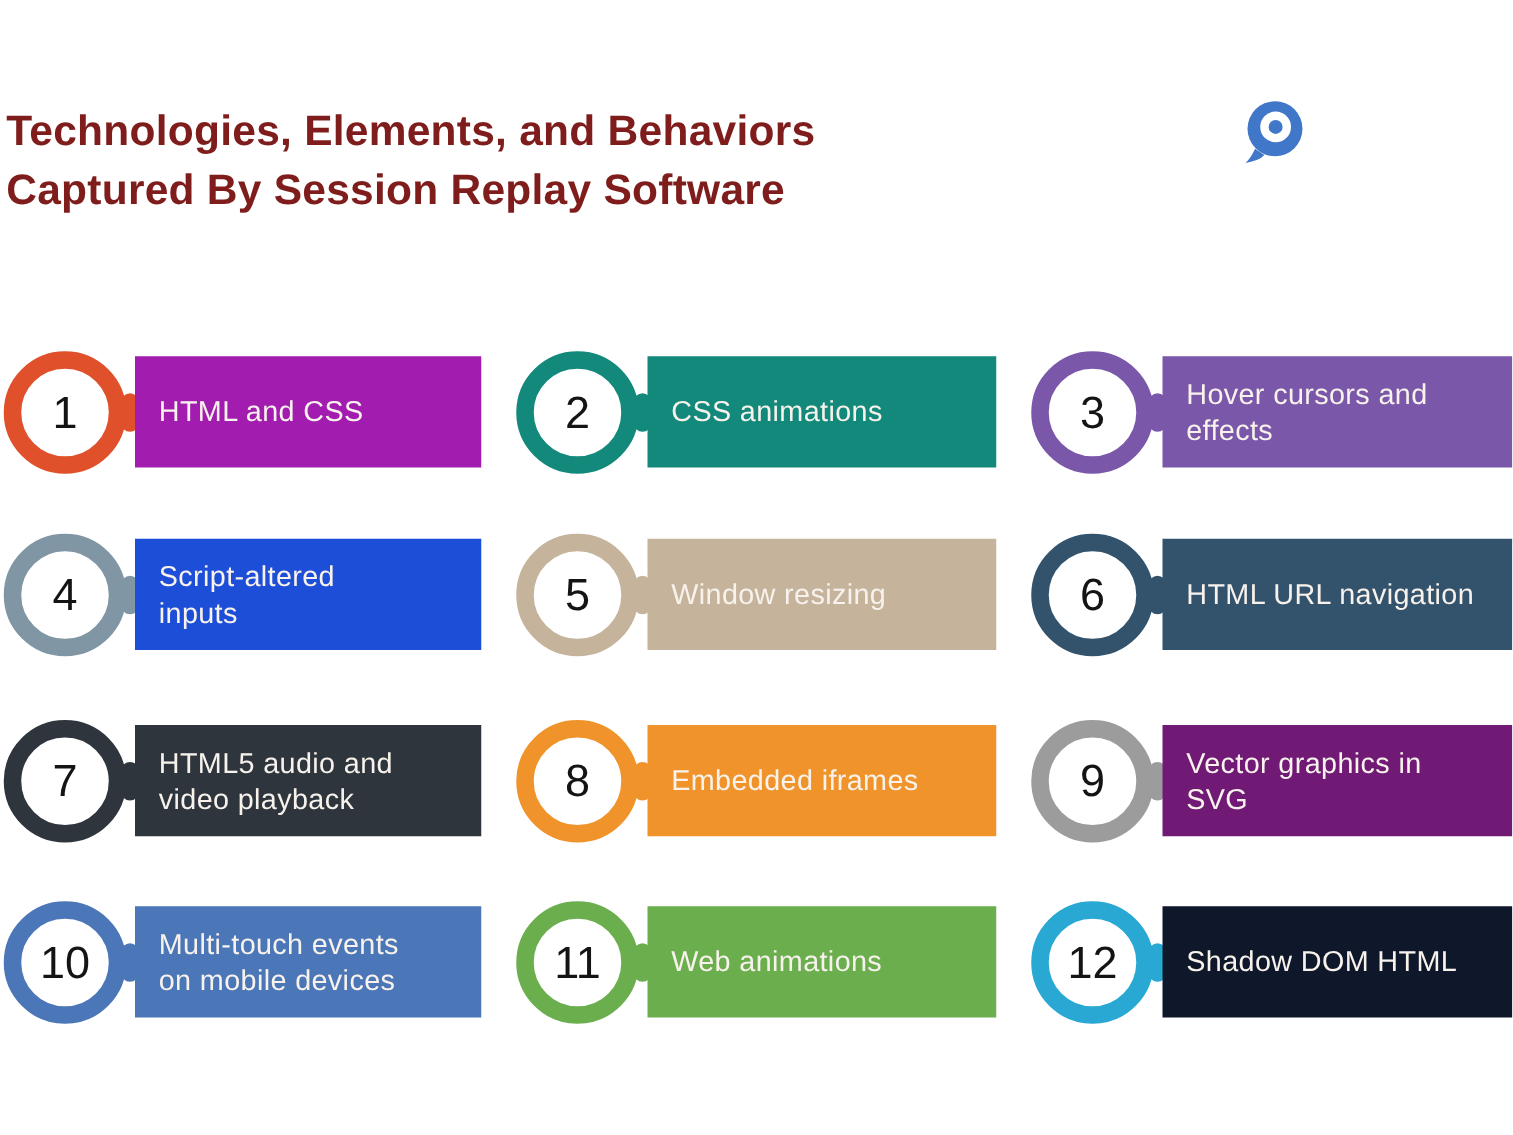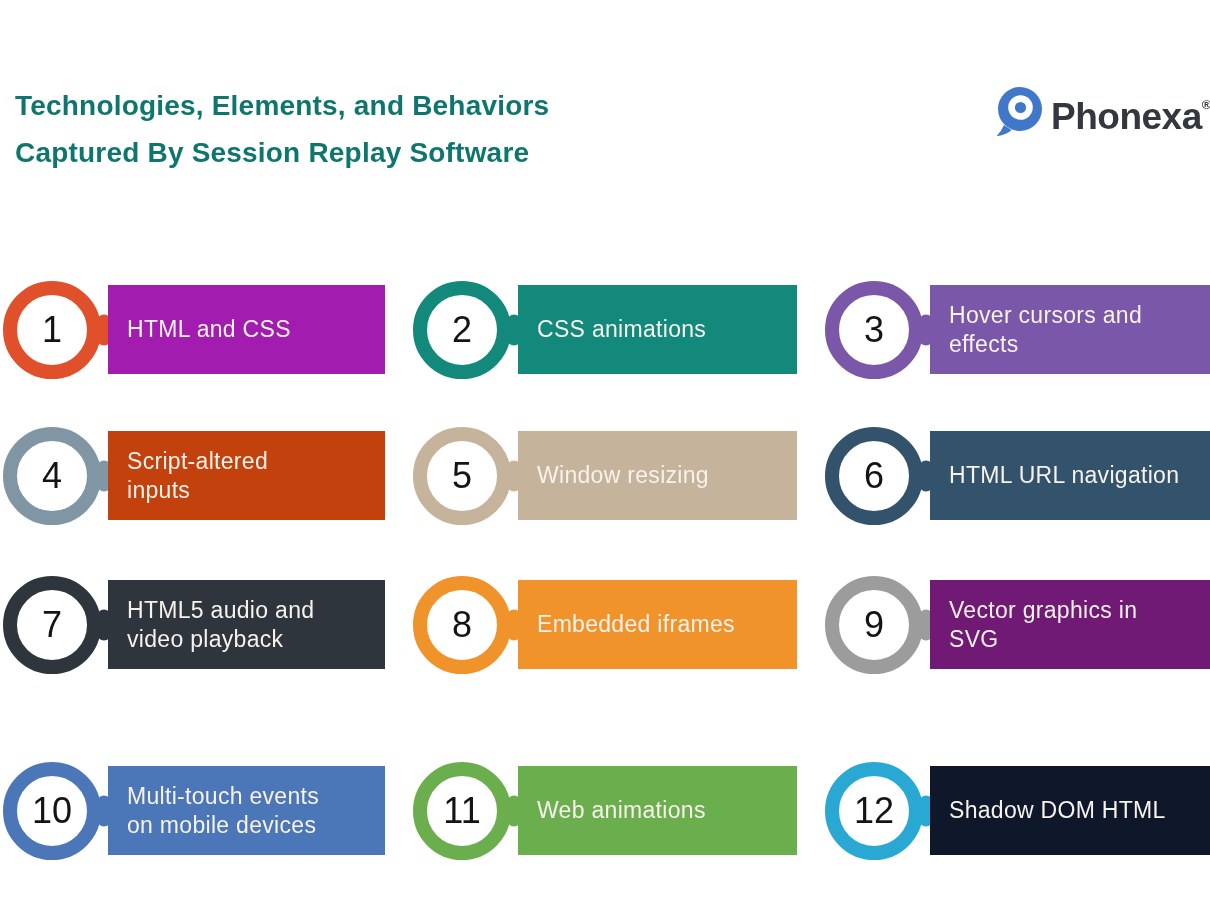--- a/index.html
+++ b/index.html
@@ -10,26 +10,26 @@
     position: relative;
     width: 1210px;
     height: 908px;
     background: #ffffff;
     overflow: hidden;
   }
 
   
   .title {
     position: absolute;
-    left: 15px;
+    left: 5px;
     top: 82px;
-    font-size: 28px;
+    font-size: 34px;
     font-weight: 600;
     line-height: 47px;
-    color: #0f766e;
+    color: #7f1d1d;
     letter-spacing: 0.2px;
   }
 
   .logo {
     position: absolute;
     left: 993px;
     top: 79px;
     display: flex;
     align-items: center;
     gap: 6px;
@@ -50,21 +50,21 @@
   }
 
   
   .item { position: absolute; height: 98px; }
   .c1 { left: 3px;   width: 382px; }
   .c2 { left: 413px; width: 384px; }
   .c3 { left: 825px; width: 385px; }
   .r1 { top: 281px; }
   .r2 { top: 427px; }
   .r3 { top: 576px; }
-  .r4 { top: 762px; }
+  .r4 { top: 721px; }
 
   .ring {
     position: absolute;
     left: 0; top: 0;
     width: 98px; height: 98px;
     border-radius: 50%;
     border: 14px solid #000;
     background: #ffffff;
     display: flex;
     align-items: center;
@@ -115,21 +115,20 @@
     <div>Captured By Session Replay Software</div>
   </div>
 
   <div class="logo">
     <svg class="logo-mark" viewBox="0 0 52 52" aria-hidden="true">
       <path d="M11 40 Q8 47 3.5 51.3 Q14.5 49.5 18.5 45 Z" fill="#4077C8"></path>
       <circle cx="27" cy="24" r="22" fill="#4077C8"></circle>
       <circle cx="27.5" cy="22.5" r="12.3" fill="#ffffff"></circle>
       <circle cx="27.5" cy="22.5" r="5.6" fill="#4077C8"></circle>
     </svg>
-    <div class="logo-text"><span>Phonexa</span><span class="logo-reg">®</span></div>
   </div>
 
   <div class="item c1 r1">
     <div class="ring" style="border-color: rgb(224, 80, 43);">
         <span class="num">1</span>
       </div>
     <div class="tab" style="background: rgb(224, 80, 43);"></div>
     <div class="bar" style="background: #a21caf;">
         <span class="label">HTML and CSS</span>
       </div>
@@ -152,21 +151,21 @@
         <span class="label">Hover cursors and
 effects</span>
       </div>
   </div>
 
   <div class="item c1 r2">
     <div class="ring" style="border-color: rgb(128, 150, 164);">
         <span class="num">4</span>
       </div>
     <div class="tab" style="background: rgb(128, 150, 164);"></div>
-    <div class="bar" style="background: #c2410c;">
+    <div class="bar" style="background: #1d4ed8;">
         <span class="label">Script-altered
 inputs</span>
       </div>
   </div>
   <div class="item c2 r2">
     <div class="ring" style="border-color: rgb(197, 179, 155);">
         <span class="num">5</span>
       </div>
     <div class="tab" style="background: rgb(197, 179, 155);"></div>
     <div class="bar" style="background: rgb(197, 179, 155);">

